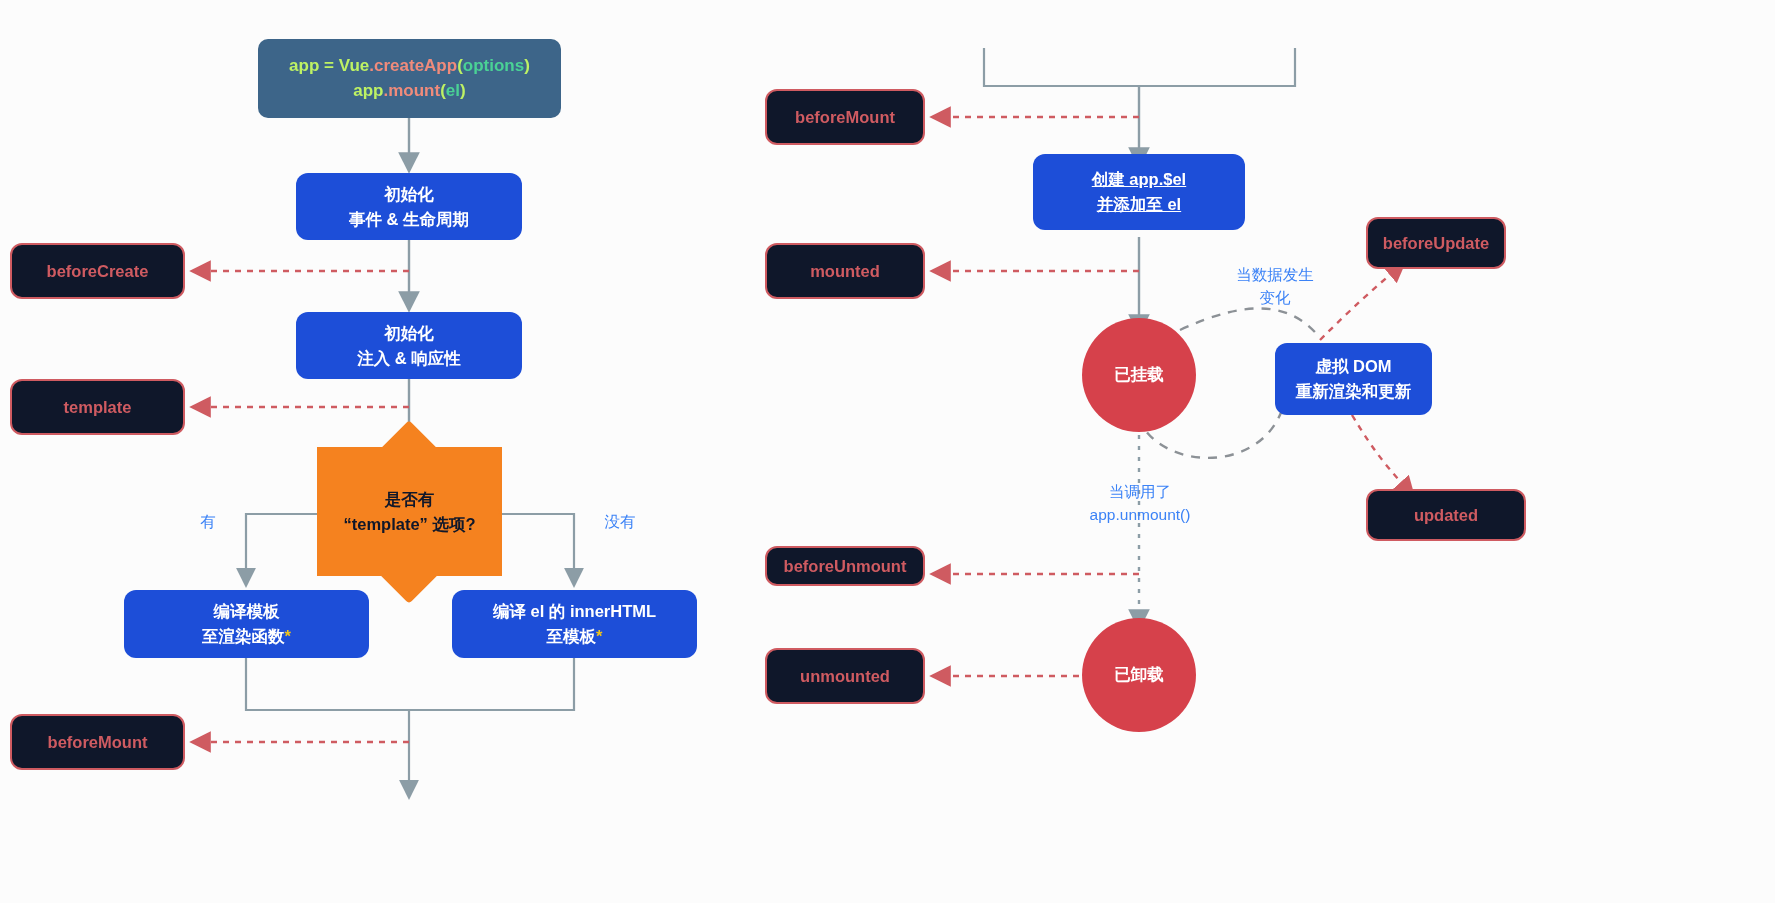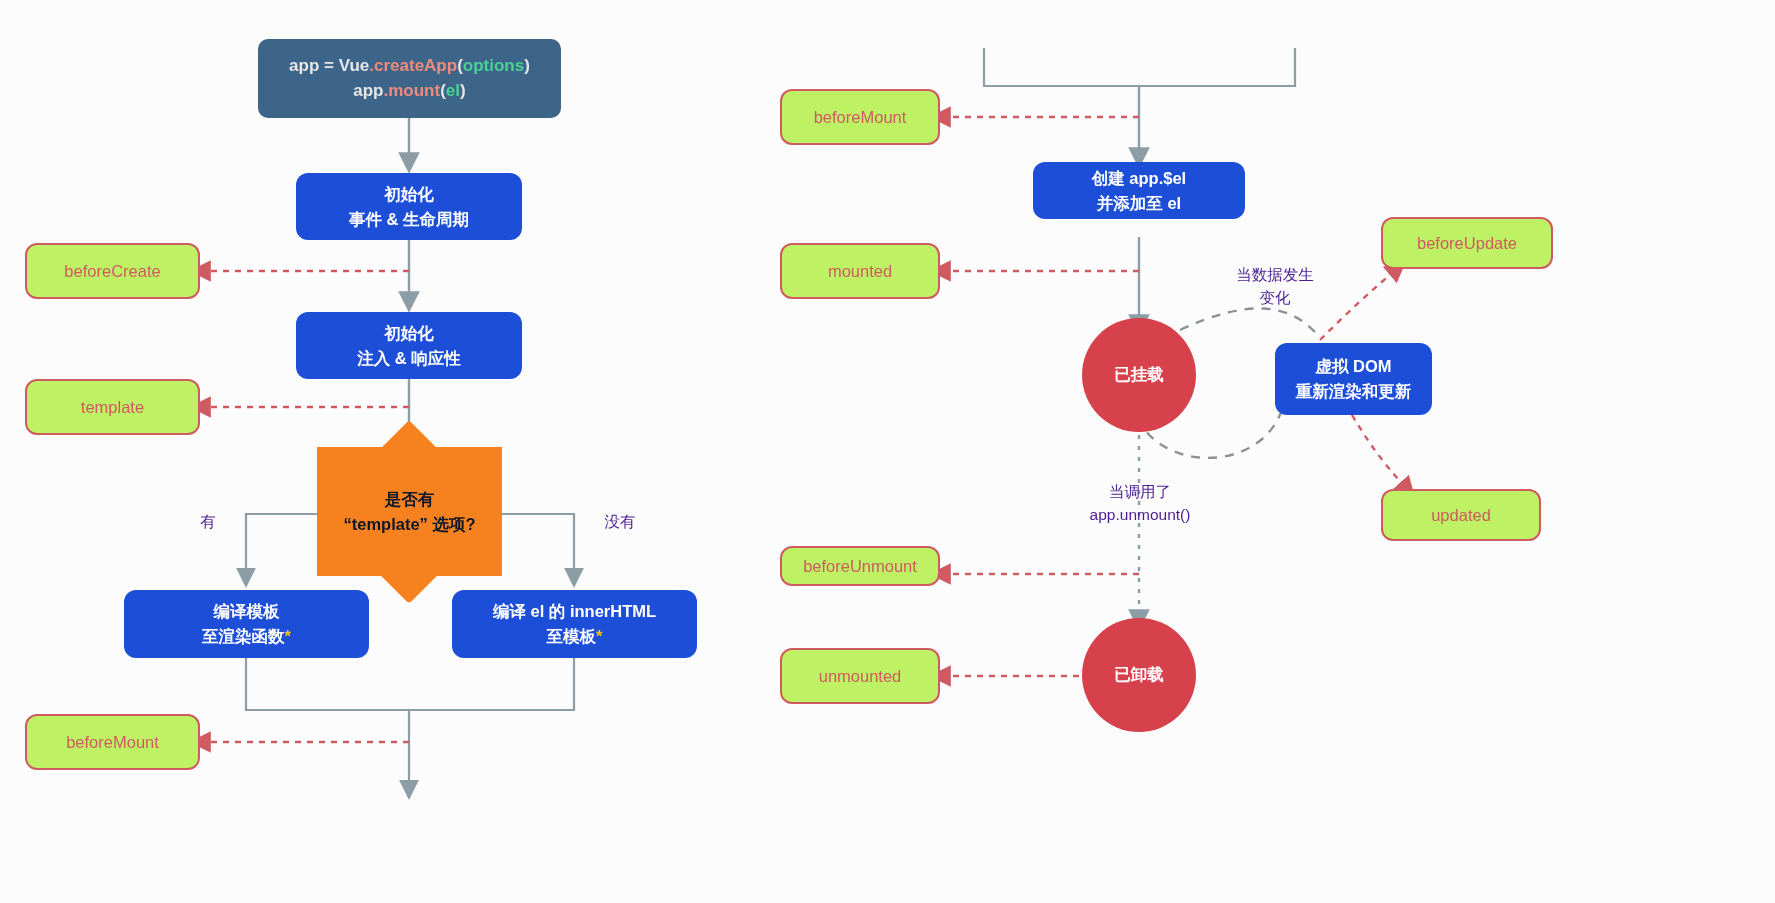--- a/index.html
+++ b/index.html
@@ -2,28 +2,28 @@
 <html><head>
 <meta charset="utf-8">
 <style>
   html,body{margin:0;padding:0;background:#fcfcfc;}
   body{font-family:"Liberation Sans","DejaVu Sans",sans-serif;}
   #stage{position:relative;width:1775px;height:903px;background:#fcfcfc;overflow:hidden;}
   #svg-layer{position:absolute;left:0;top:0;width:1775px;height:903px;}
   .node{position:absolute;box-sizing:border-box;display:flex;align-items:center;justify-content:center;text-align:center;}
   .blue-box{background:#3d6589;color:#ffffff;border-radius:10px;font-weight:bold;font-size:17px;line-height:1.45;}
   .green-box{background:#1d4ed8;color:#ffffff;border-radius:12px;font-weight:bold;font-size:16.5px;line-height:1.5;}
-  .hook-box{background:#bef264;border:2.2px solid #cf5b61;border-radius:12px;color:#cf5b61;font-size:16.5px;font-weight:400;margin-left:15px;}
+  .hook-box{background:#0f172a;border:2.2px solid #cf5b61;border-radius:12px;color:#cf5b61;font-size:16.5px;font-weight:700;}
   .diamond{background:#f5821f;color:#0f172a;font-weight:bold;font-size:16.5px;line-height:1.5;}
   .diamond-shape{position:absolute;left:0;top:0;width:100%;height:100%;background:#f5821f;transform:rotate(45deg);}
   .diamond-label{position:relative;z-index:2;width:115%;}
   .circle{background:#d6414b;color:#ffffff;border-radius:50%;font-weight:bold;font-size:16.5px;}
-  .edge-label{position:absolute;color:#4c1d95;font-size:15.5px;line-height:1.5;text-align:center;}
+  .edge-label{position:absolute;color:#3b82f6;font-size:15.5px;line-height:1.5;text-align:center;}
   .star{color:#f0c419;}
-  .tok-white{color:#e5e5e5;}
+  .tok-white{color:#bef264;}
   .tok-salmon{color:#f08b7b;}
   .tok-green{color:#4ad295;}
 </style>
 </head>
 <body>
 
 <div id="stage">
 
   <svg id="svg-layer" viewBox="0 0 1775 903">
     <defs>
@@ -130,28 +130,28 @@
   </div>
   <div class="node hook-box" style="left:765px;top:243px;width:160px;height:56px;">
     <span>mounted</span>
   </div>
   <div class="node hook-box" style="left:765px;top:546px;width:160px;height:40px;">
     <span>beforeUnmount</span>
   </div>
   <div class="node hook-box" style="left:765px;top:648px;width:160px;height:56px;">
     <span>unmounted</span>
   </div>
-  <div class="node hook-box" style="left:1366px;top:217px;width:172px;height:52px;">
+  <div class="node hook-box" style="left:1366px;top:217px;width:140px;height:52px;">
     <span>beforeUpdate</span>
   </div>
   <div class="node hook-box" style="left:1366px;top:489px;width:160px;height:52px;">
     <span>updated</span>
   </div>
 
-  <div class="node green-box" style="left:1033px;top:162px;width:212px;height:57px;">
+  <div class="node green-box" style="left:1033px;top:154px;width:212px;height:76px;text-decoration:underline;">
     <div>
       <span>创建 app.$el</span><br>
       <span>并添加至 el</span>
     </div>
   </div>
 
   <div class="node circle" style="left:1082px;top:618px;width:114px;height:114px;">
     <span>已卸载</span>
   </div>
 

